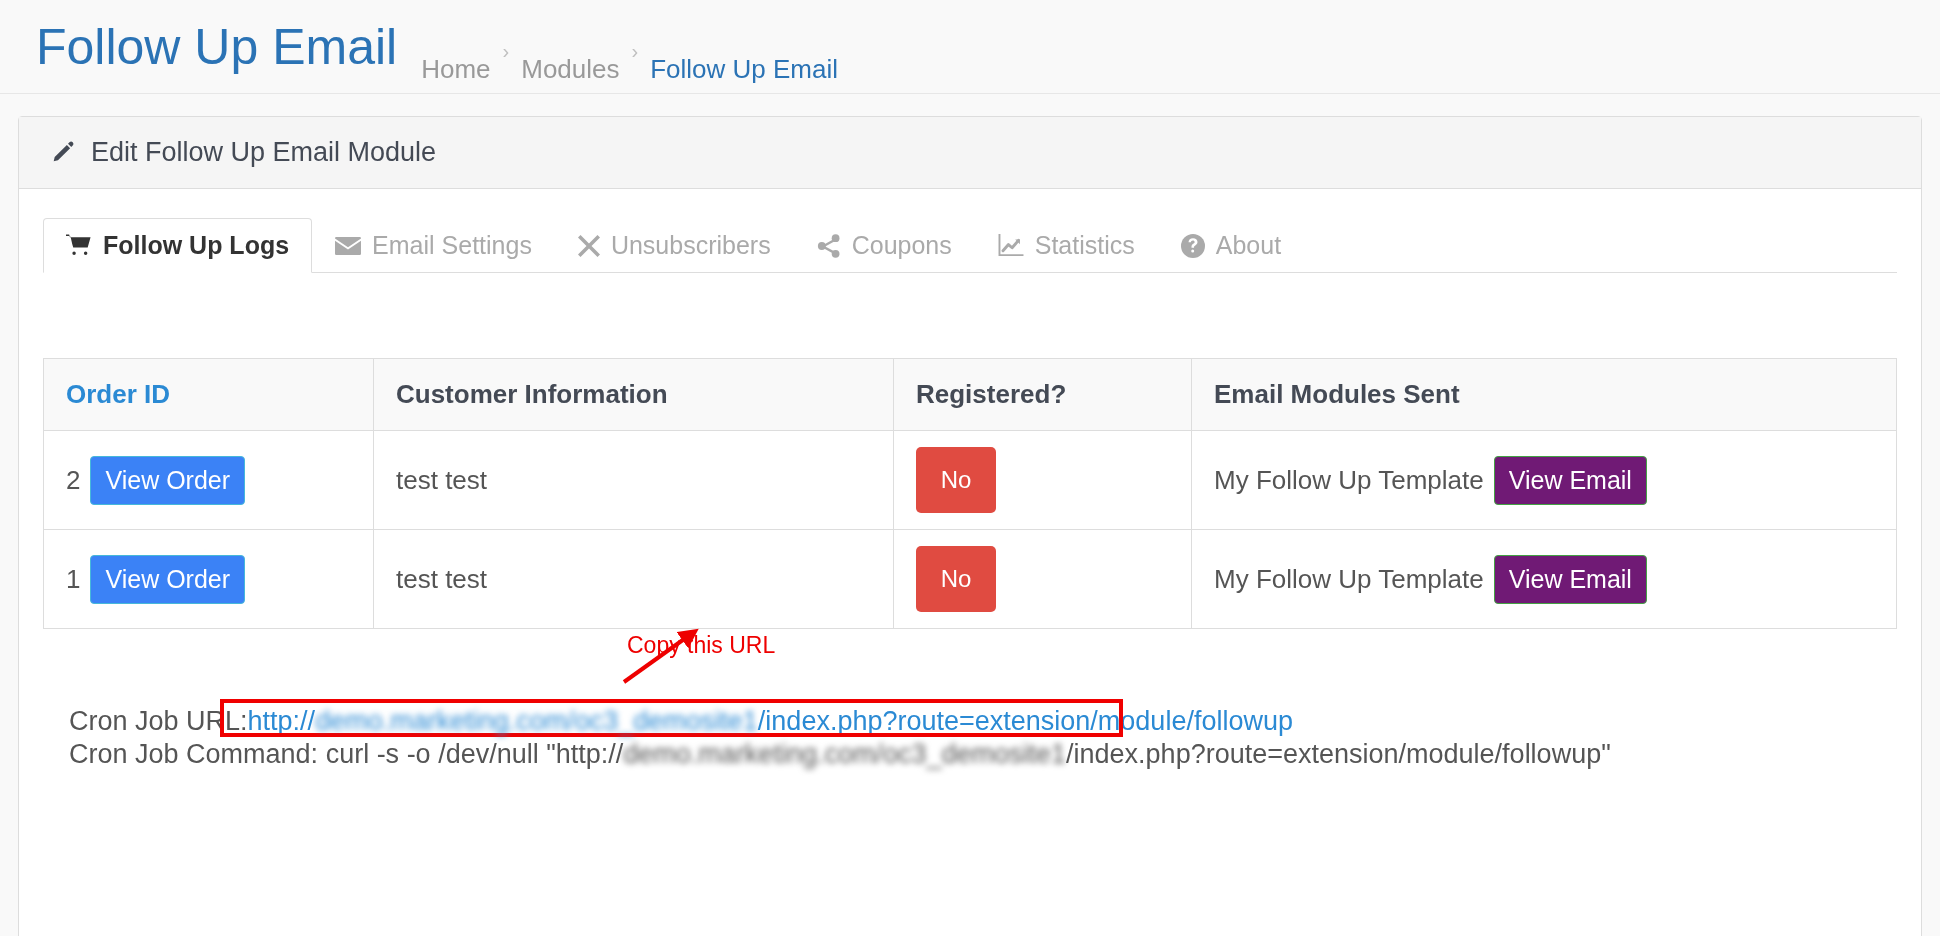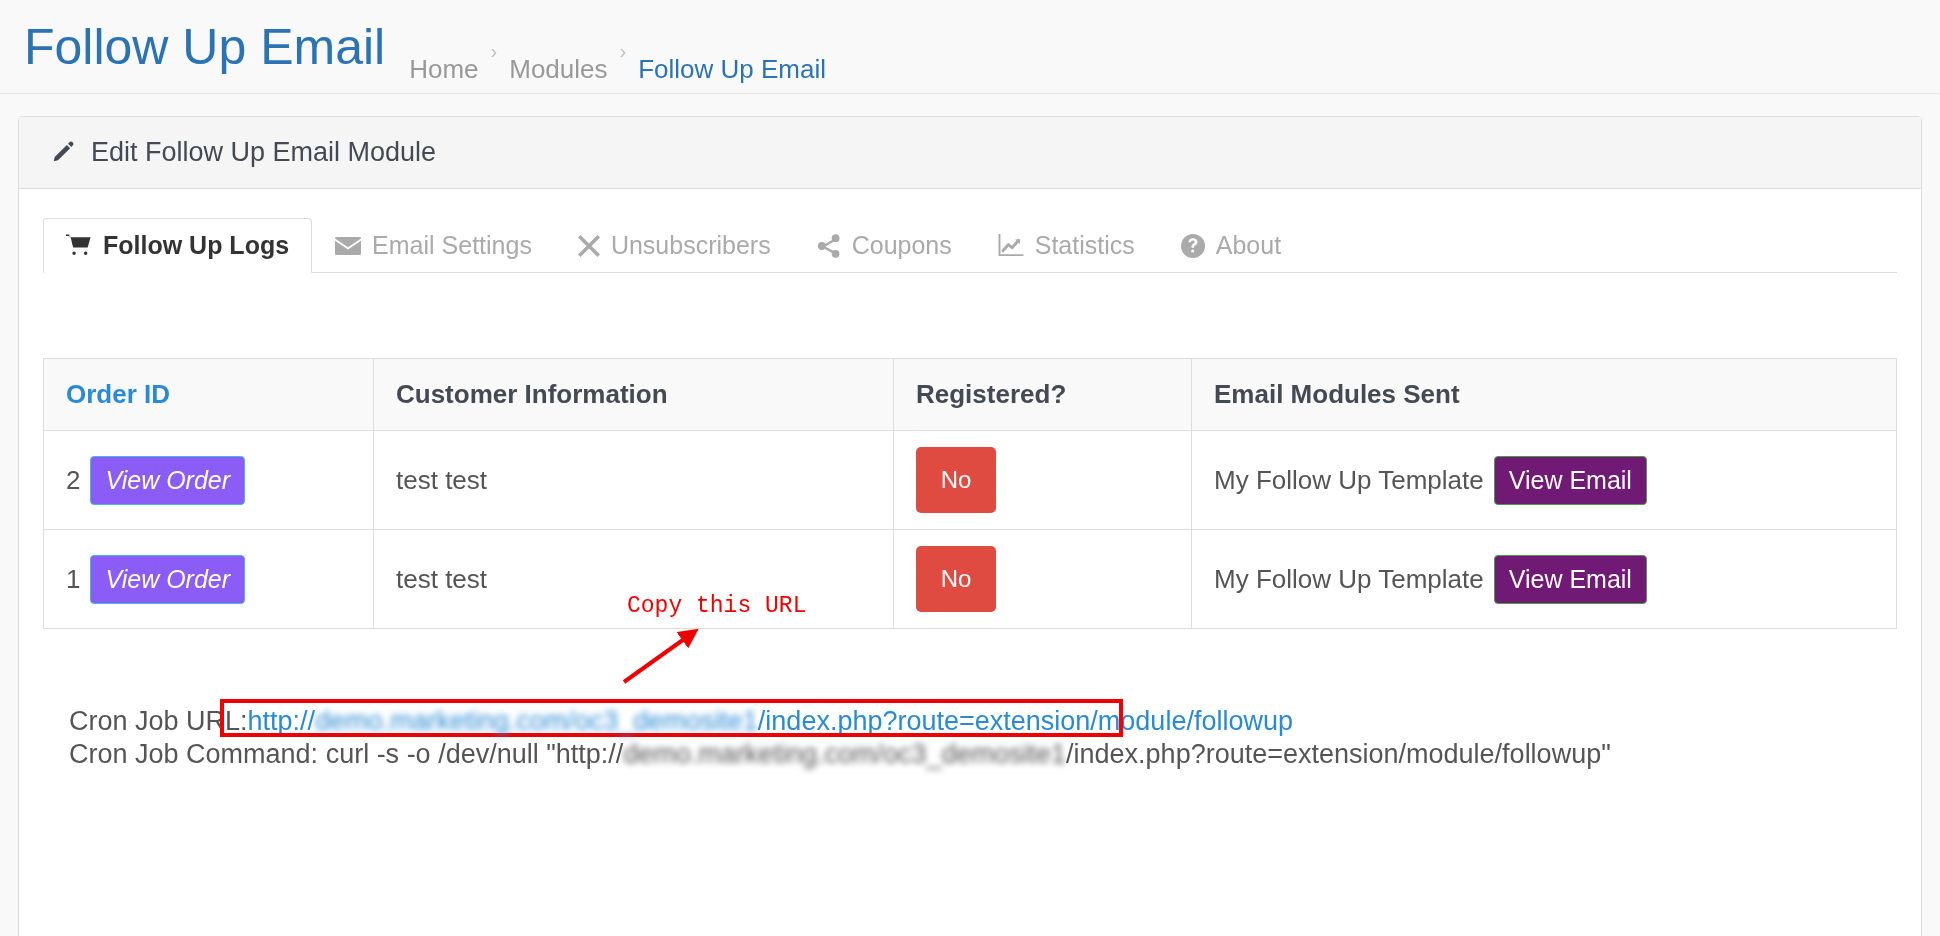--- a/index.html
+++ b/index.html
@@ -11,21 +11,21 @@
     overflow: hidden;
   }
 
   
   #page-header {
     height: 94px;
     background: #f9f9f9;
     border-bottom: 1px solid #e7e7e7;
     display: flex;
     align-items: center;
-    padding: 0 24px;
+    padding: 0 36px;
   }
   #page-title {
     font-size: 50px;
     font-weight: 400;
     color: #2b73b5;
     line-height: 1;
     margin: 0 24px 0 0;
     white-space: nowrap;
   }
   #breadcrumb {
@@ -140,21 +140,21 @@
     display: inline-block;
     border: 1px solid transparent;
     border-radius: 4px;
     color: #ffffff;
     font-size: 25px;
     line-height: 1;
     padding: 11px 14px;
     cursor: pointer;
     white-space: nowrap;
   }
-  .btn-info    { background: #8b5cf6; border-color: #46b8da; font-style: italic; }
+  .btn-info    { background: #3b82f6; border-color: #46b8da; }
   .btn-success { background: #701a75; border-color: #44a044; }
   .badge-no {
     display: inline-flex;
     align-items: center;
     justify-content: center;
     background: #e04b41;
     color: #ffffff;
     font-size: 24px;
     border-radius: 5px;
     width: 80px;
@@ -194,23 +194,23 @@
   
   #annotation {
     position: absolute;
     left: 0; top: 0;
     width: 1940px; height: 936px;
     pointer-events: none;
   }
   #annotation-label {
     position: absolute;
     left: 627px;
-    top: 593px;
+    top: 632px;
     color: #ee0000;
-    font-family: Liberation Mono, monospace;
+    font-family: Liberation Sans, sans-serif;
     font-size: 23px;
     white-space: nowrap;
   }
 </style>
 </head>
 <body>
 
 <div id="page-header">
   <h1 id="page-title">Follow Up Email</h1>
   <nav id="breadcrumb">

